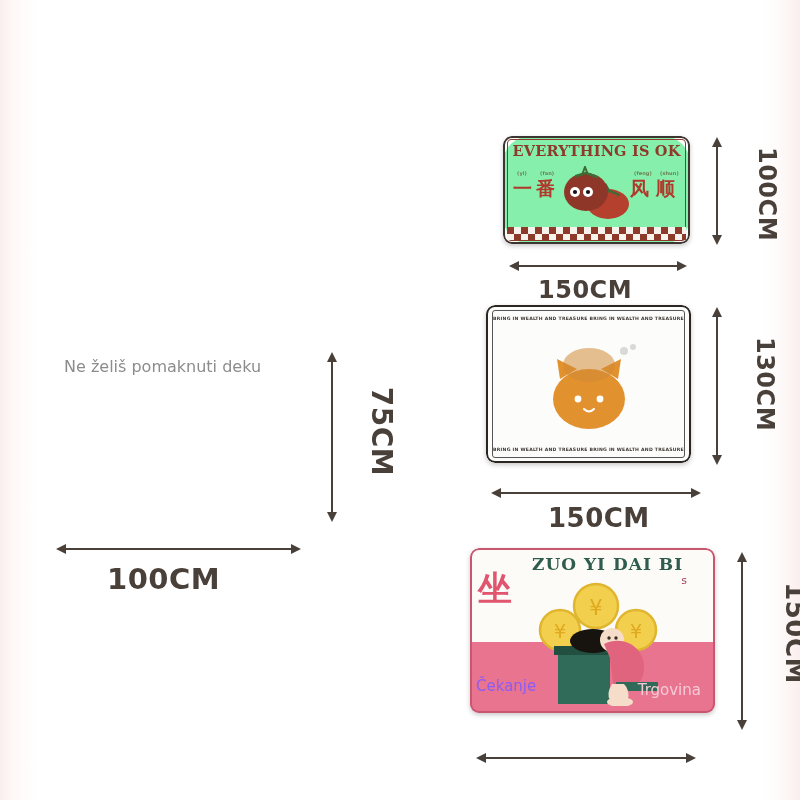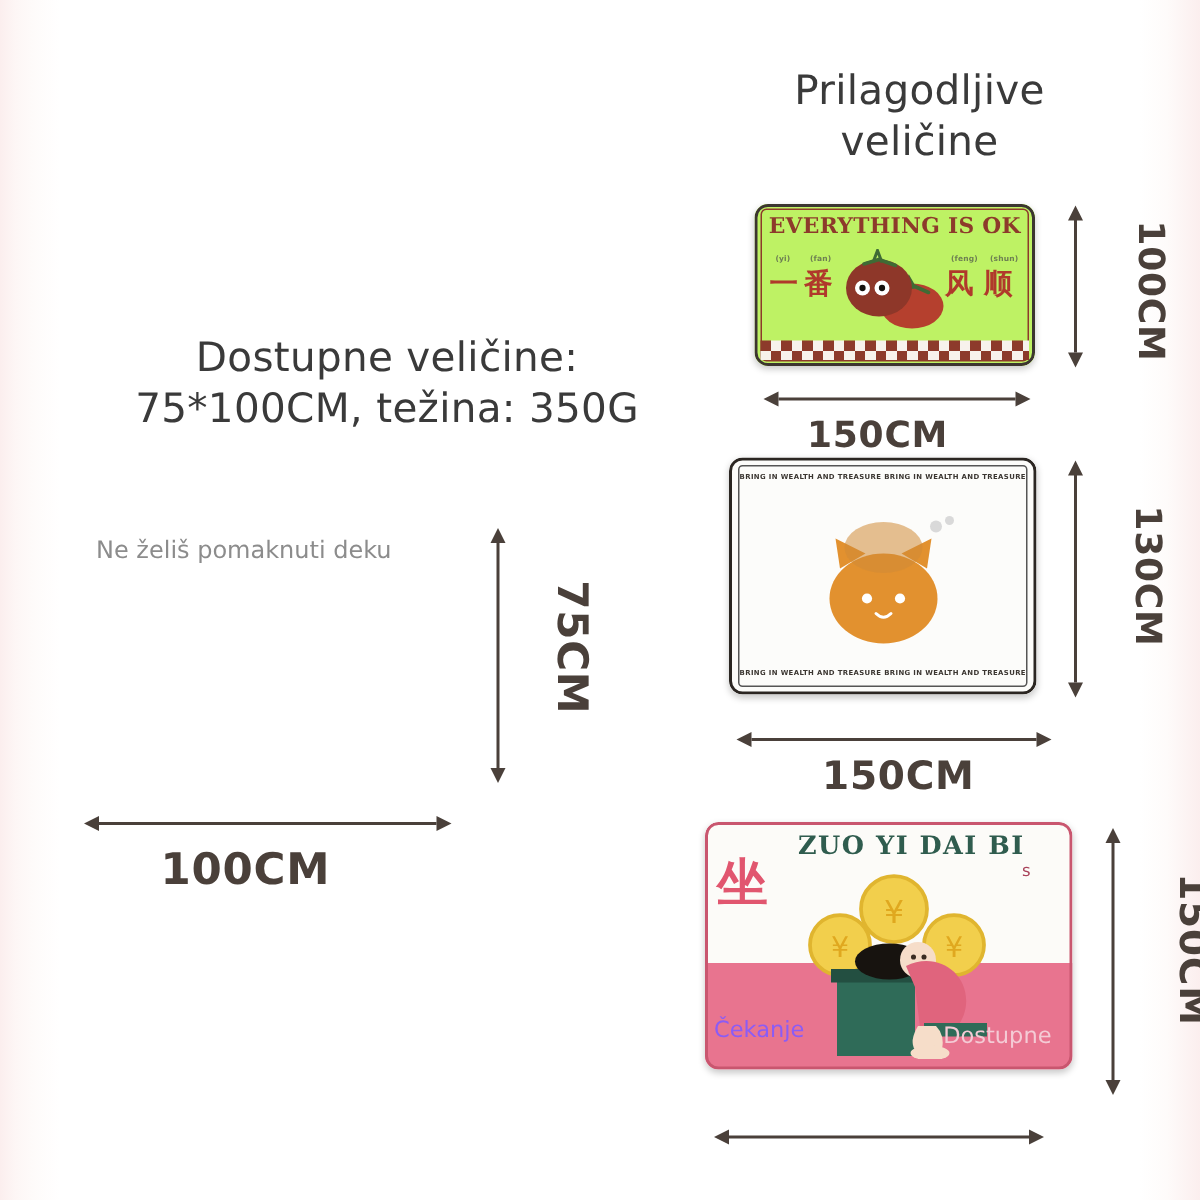--- a/index.html
+++ b/index.html
@@ -54,21 +54,21 @@
     text-shadow:0 1px 0 rgba(90,70,20,.35);
   }
   #mat-disturb .odmor{
     position:absolute;left:6px;bottom:18px;
     font-size:15px;color:#f4ecb8;
   }
   #mat-disturb .blobwrap{position:absolute;left:44%;top:26%;width:52%;height:72%;}
 
   
   #mat-ok{left:503px;top:136px;width:187px;height:108px;}
-  #mat-ok .inner{position:absolute;inset:0;background:#bef264;}
+  #mat-ok .inner{position:absolute;inset:0;background:#86efac;border-radius:27px;}
   #mat-ok .ok-title{
     position:absolute;left:0;right:0;top:6px;text-align:center;
     font-family:"DejaVu Serif","Liberation Serif",serif;
     font-weight:bold;font-size:14.5px;color:#8d3a2b;letter-spacing:.2px;
   }
   #mat-ok .cn{
     position:absolute;font-family:"DejaVu Sans","Liberation Sans",sans-serif;
     font-weight:bold;font-size:19px;color:#b0392b;
   }
   #mat-ok .py{
@@ -131,25 +131,21 @@
   .arr-u{border-left:5px solid transparent;border-right:5px solid transparent;border-bottom:10px solid #4a403a;}
   .arr-d{border-left:5px solid transparent;border-right:5px solid transparent;border-top:10px solid #4a403a;}
   .dimlabel{position:absolute;color:#4a403a;font-weight:bold;letter-spacing:.5px;}
   .dimlabel.vert{transform-origin:center center;transform:rotate(90deg);white-space:nowrap;}
 </style>
 </head>
 <body>
 
 <div id="stage">
 
-  <div class="abs headline" id="title-adjustable" style="white-space:pre-line">Prilagodljive
-veličine</div>
-
-  <div class="abs headline" id="title-sizes" style="white-space:pre-line">Dostupne veličine:
-75*100CM, težina: 350G</div>
+
 
 
   <div class="wm" id="wm-deku">Ne želiš pomaknuti deku</div>
 
   <div class="abs dimline dim-v" style="left:331px;top:360px;height:152px;"></div>
   <div class="abs arrow arr-u" style="left:327px;top:352px;"></div>
   <div class="abs arrow arr-d" style="left:327px;top:512px;"></div>
   <div class="dimlabel vert" style="left:337px;top:415px;font-size:28px;">75CM</div>
 
   <div class="abs dimline dim-h" style="left:66px;top:548px;width:225px;"></div>
@@ -258,21 +254,21 @@
         <circle cx="96" cy="60" r="1.7" fill="#3a2c22"></circle>
         <circle cx="89" cy="60" r="1.7" fill="#3a2c22"></circle>
         <path d="M86 70 q6 4 11 0" stroke="#d99aa7" stroke-width="1.6" fill="none"></path>
         <path d="M84 66 C104 56 126 70 124 92 C122 110 106 118 94 112 L90 80 Z" fill="#e0647d"></path>
         <rect x="96" y="104" width="42" height="9" fill="#2f6b58"></rect>
         <path d="M92 106 q-6 10 -2 16 l18 0 q2 -10 -4 -16 Z" fill="#f6ddc9"></path>
         <ellipse cx="100" cy="124" rx="13" ry="5" fill="#f6ddc9"></ellipse>
       </svg>
 
       <div class="cekanje">Čekanje</div>
-      <div class="trgovina">Dostupne</div>
+      <div class="trgovina">Trgovina</div>
     </div>
     <div class="mat-frame"></div>
   </div>
 
   <div class="abs dimline dim-v" style="left:741px;top:560px;height:160px;"></div>
   <div class="abs arrow arr-u" style="left:737px;top:552px;"></div>
   <div class="abs arrow arr-d" style="left:737px;top:720px;"></div>
   <div class="dimlabel vert" style="left:744px;top:618px;font-size:26px;">150CM</div>
 
   <div class="abs dimline dim-h" style="left:486px;top:757px;width:200px;"></div>

